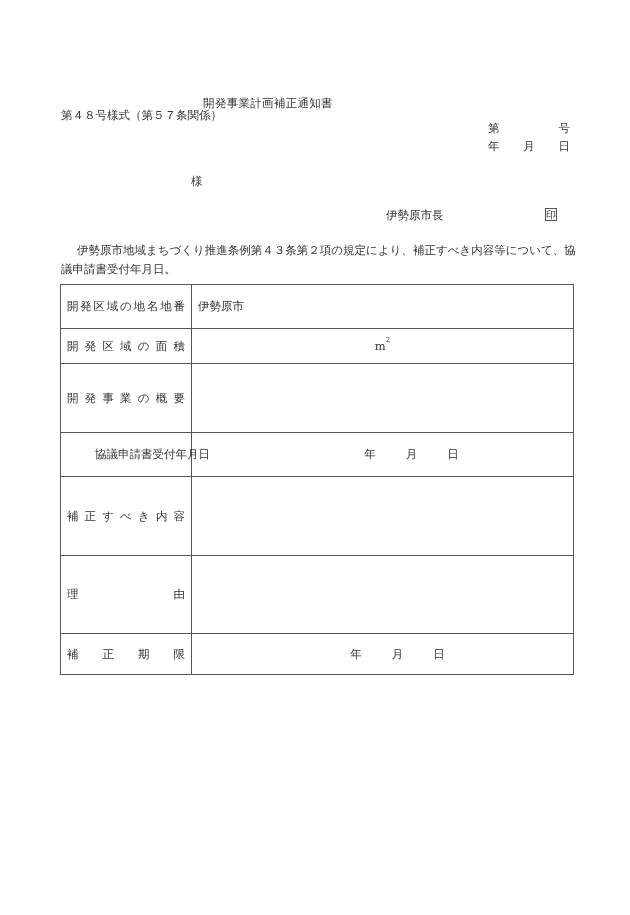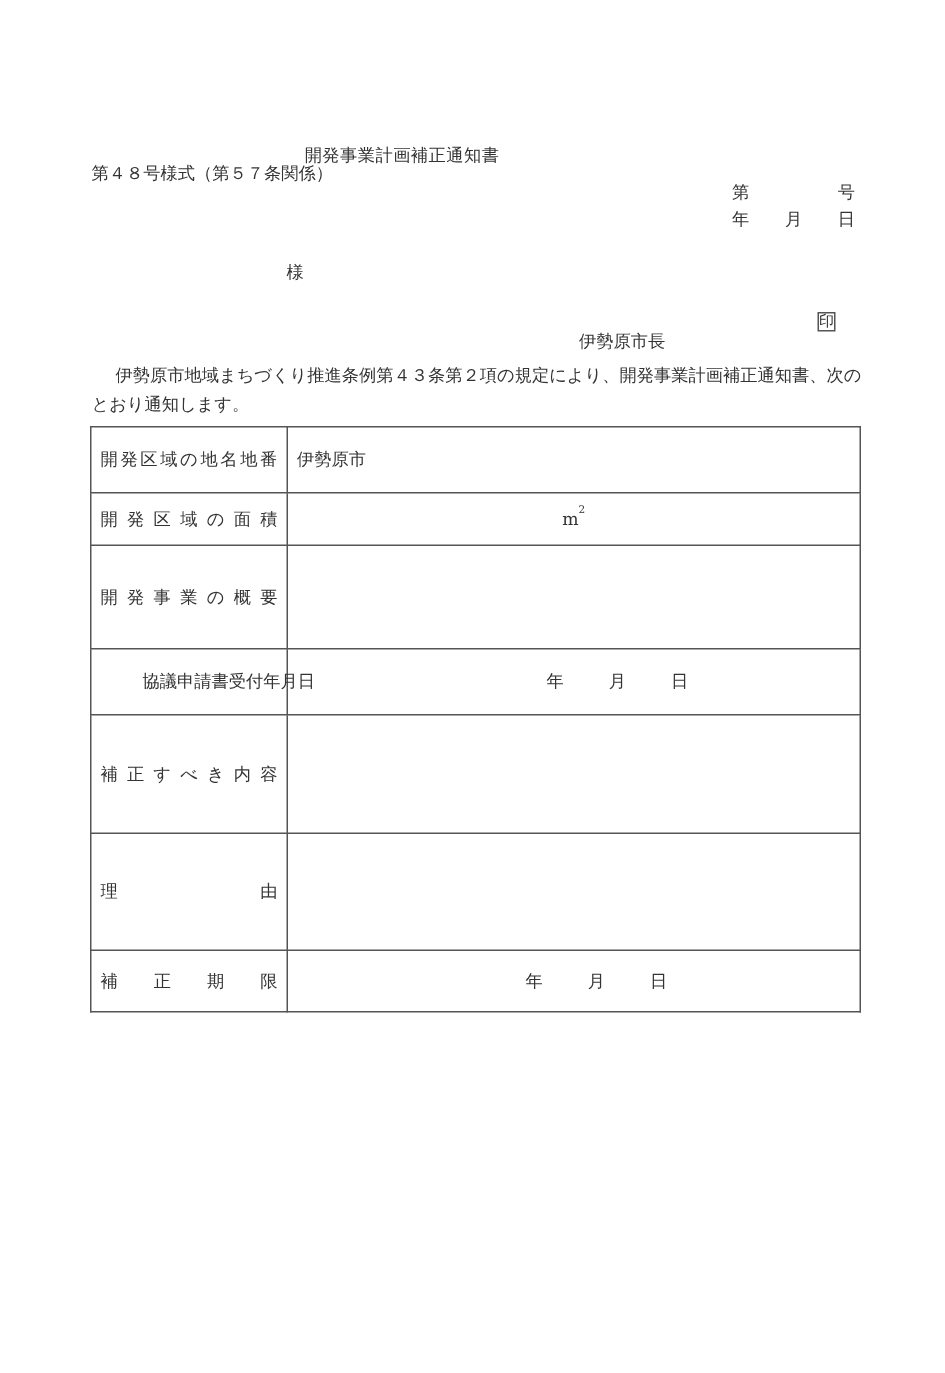--- a/index.html
+++ b/index.html
@@ -16,21 +16,21 @@
       color: #333333;
       font-size: 11.5px;
     }
     .abs { position: absolute; white-space: nowrap; }
     #form-number { left: 61px; top: 68px; margin-top: 40px; }
     #doc-title { left: 0; width: 528px; top: 96px; text-align: center; padding-left: 8px; box-sizing: border-box; letter-spacing: 0.3px;}
     #no-line { left: 488px; top: 121px; width: 82px; }
     #date-line { left: 488px; top: 139px; width: 82px; }
     .row3 { display: flex; justify-content: space-between; }
     #addressee { left: 191px; top: 174px; }
-    #sender { left: 386px; top: 220px; }
+    #sender { left: 386px; top: 208px; }
     #seal { left: 545px; top: 208px; font-size: 10px; border: 1px solid #555; width: 10px; height: 11px; line-height: 11px; text-align: center; box-sizing: content-box;}
     #body-text { left: 61px; top: 241px; width: 515px; white-space: normal; line-height: 19px; text-indent: 16px; }
 
     table.form {
       position: absolute;
       left: 60px;
       top: 284px;
       width: 514px;
       border-collapse: collapse;
       table-layout: fixed;
@@ -79,21 +79,21 @@
   <span>年</span>
   <span>月</span>
   <span>日</span>
 </div>
 
 <div class="abs" id="addressee">様</div>
 
 <div class="abs" id="sender">伊勢原市長</div>
 <div class="abs" id="seal">印</div>
 
-<div class="abs" id="body-text">伊勢原市地域まちづくり推進条例第４３条第２項の規定により、開発事業計画補正通知書、次のとおり通知します。</div>
+<div class="abs" id="body-text">伊勢原市地域まちづくり推進条例第４３条第２項の規定により、補正すべき内容等について、協議申請書受付年月日。</div>
 
 <table class="form">
   <tbody>
       <tr class="r1">
     <td class="label">
       <div class="spread">
         <span>開</span>
             <span>発</span>
             <span>区</span>
             <span>域</span>

